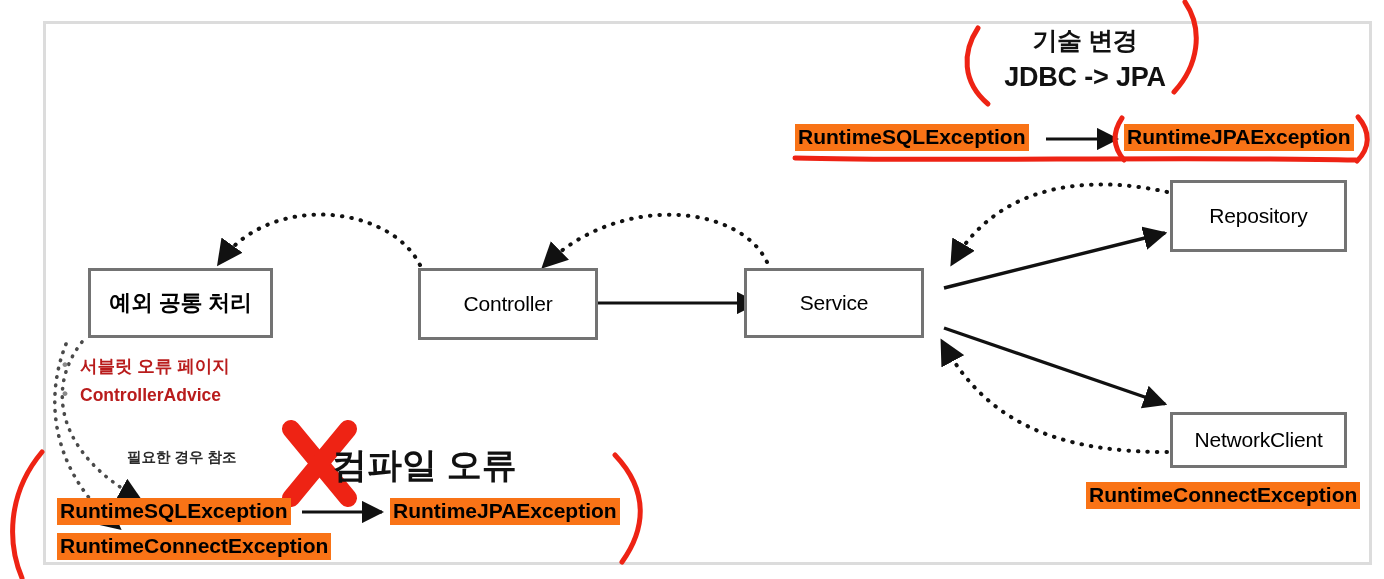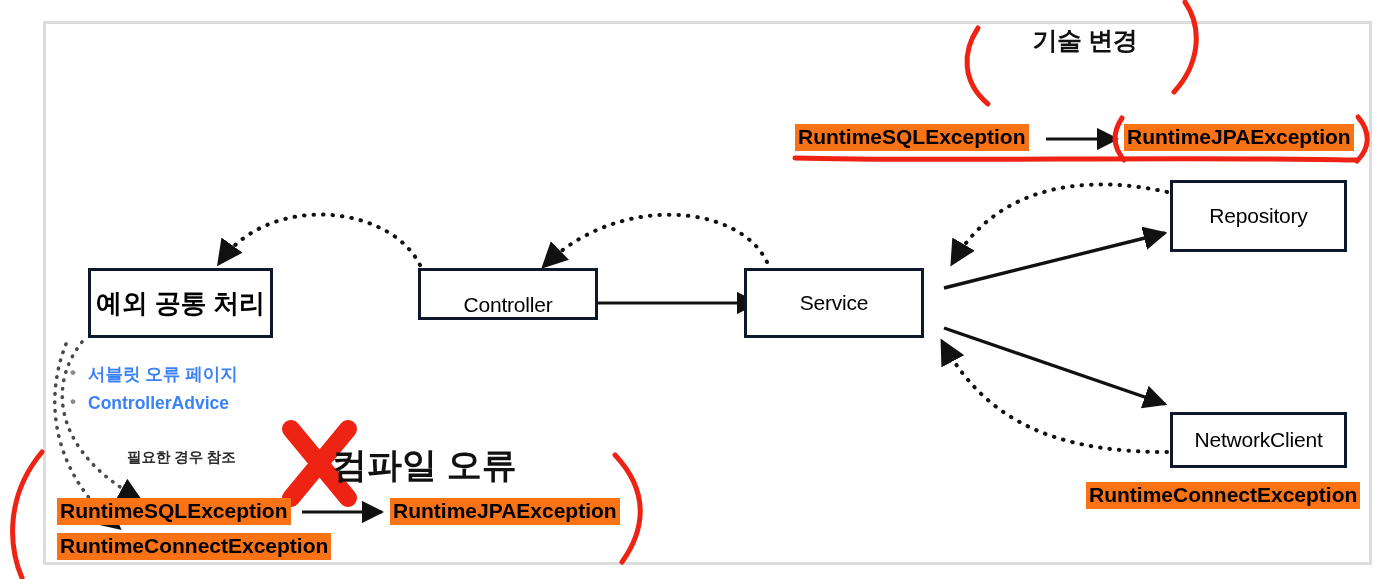--- a/index.html
+++ b/index.html
@@ -34,53 +34,53 @@
     position: absolute;
     left: 0;
     top: 0;
     width: 1384px;
     height: 579px;
     pointer-events: none;
   }
   
   .node-box {
     position: absolute;
-    border: 3px solid #0f172a;
+    border: 3px solid #737373;
     background: #ffffff;
     box-sizing: border-box;
     display: flex;
     align-items: center;
     justify-content: center;
     font-size: 21px;
     color: #000000;
     letter-spacing: -0.2px;
   }
   .node-box.kr {
     font-weight: 700;
-    font-size: 26px;
+    font-size: 22px;
   }
   
   .hl {
     position: absolute;
     background: #f97316;
     color: #000000;
     font-weight: 700;
     font-size: 21px;
     line-height: 1.18;
     padding: 1px 3px;
     white-space: nowrap;
     box-sizing: border-box;
   }
   
   .bullet-list {
     position: absolute;
     list-style: none;
-    margin: 8px;
+    margin: 0;
     padding: 0;
-    color: #3b82f6;
+    color: #b91c1c;
     font-weight: 700;
     font-size: 17.5px;
     line-height: 1.65;
   }
   .bullet-list li {
     position: relative;
     padding-left: 20px;
     white-space: nowrap;
   }
   .bullet-list li::before {
@@ -91,21 +91,20 @@
     font-size: 17px;
     color: #8a8a8a;
   }
   
   .caption-small {
     position: absolute;
     font-size: 14.5px;
     font-weight: 700;
     color: #2b2b2b;
     white-space: nowrap;
-    font-family: Liberation Serif, serif;
   }
   
   .anno-title {
     position: absolute;
     font-weight: 700;
     color: #111111;
     white-space: nowrap;
     text-align: center;
   }
   .anno-title .line1 {
@@ -179,30 +178,31 @@
     <path d="M615,455 C650,492 645,530 622,562" fill="none" stroke="#ee2314" stroke-width="5" stroke-linecap="round"></path>
 
     <g>
       <path d="M291,429 L348,498" stroke="#ee2314" stroke-width="18" stroke-linecap="round"></path>
       <path d="M348,429 L291,498" stroke="#ee2314" stroke-width="18" stroke-linecap="round"></path>
     </g>
   </svg>
 
   <div class="anno-title" style="left:1000px; top:24px; width:170px;">
     <span class="line1">기술 변경</span>
+    <span class="line2">JDBC -&gt; JPA</span>
   </div>
 
   <div class="hl" style="left:795px; top:124px;">RuntimeSQLException</div>
   <div class="hl" style="left:1124px; top:124px;">RuntimeJPAException</div>
 
   <div class="node-box kr" style="left:88px; top:268px; width:185px; height:70px;">
     <span>예외 공통 처리</span>
   </div>
 
-  <div class="node-box" style="left:418px; top:268px; width:180px; height:52px;align-items:flex-end;">
+  <div class="node-box" style="left:418px; top:268px; width:180px; height:72px;">
     <span>Controller</span>
   </div>
 
   <div class="node-box" style="left:744px; top:268px; width:180px; height:70px;">
     <span>Service</span>
   </div>
 
   <div class="node-box" style="left:1170px; top:180px; width:177px; height:72px;">
     <span>Repository</span>
   </div>

